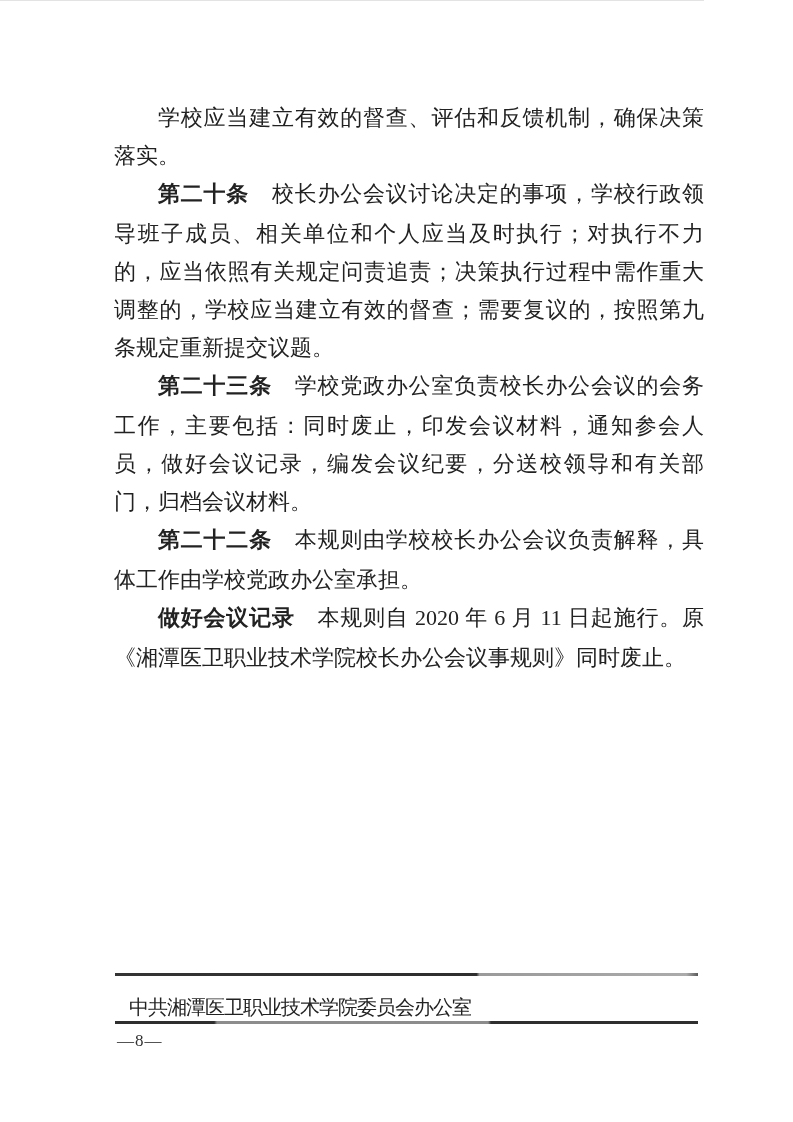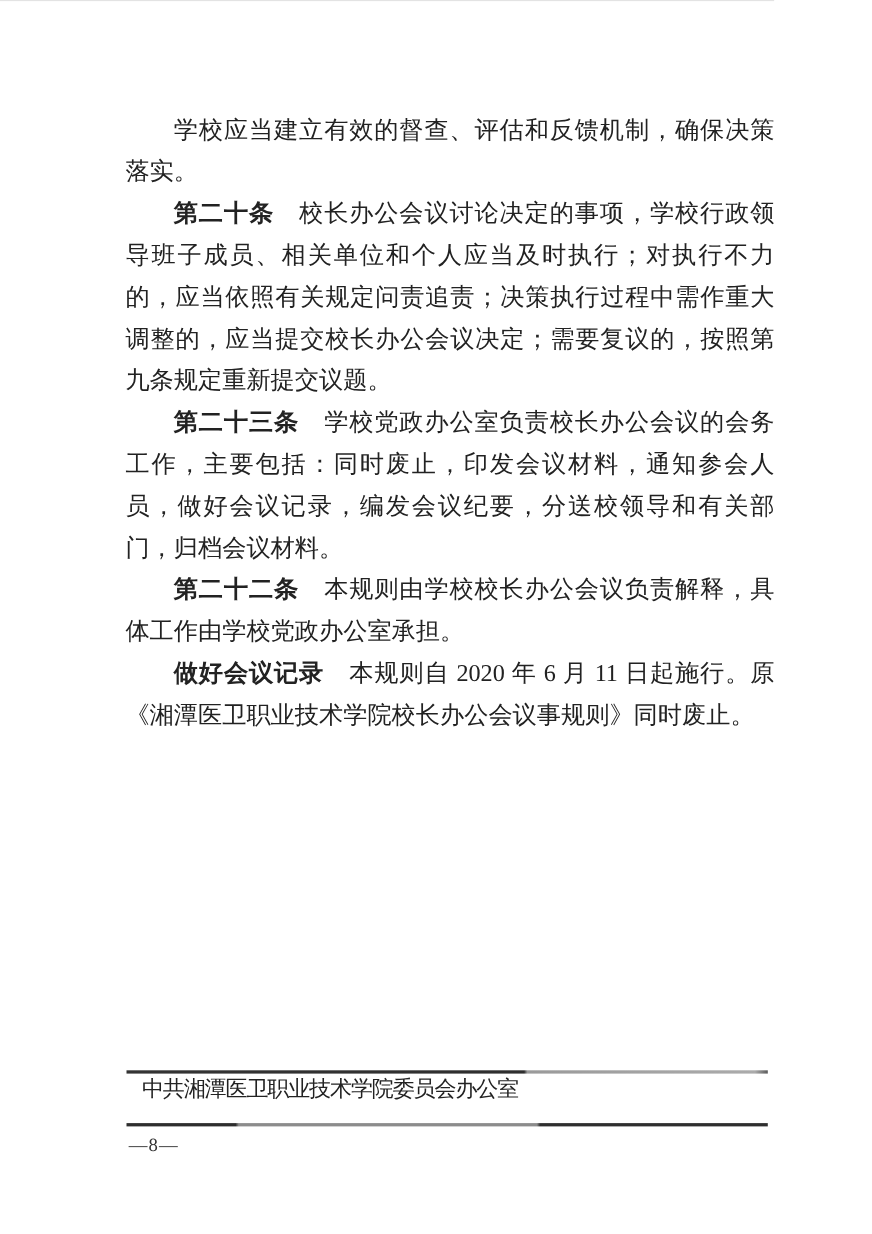--- a/index.html
+++ b/index.html
@@ -35,21 +35,21 @@
     text-justify: inter-ideograph;
   }
   .para {
     margin: 0;
     padding: 0;
     text-indent: 2em;
   }
   .run { font-weight: normal; }
   .run-bold {
     font-weight: bold;
-    font-family: Liberation Sans, sans-serif;
+    font-family: Liberation Mono, monospace;
   }
   
   .footer {
     position: absolute;
     left: 115px;
     top: 973px;
     width: 583px;
   }
   .rule {
     width: 100%;
@@ -61,21 +61,21 @@
       #343434 0%, #2e2e2e 62%, #9a9a9a 62.5%, #ababab 98%, #5a5a5a 100%);
   }
   .rule-bottom {
     background: linear-gradient(to right,
       #2e2e2e 0%, #2e2e2e 17%, #8c8c8c 17.5%, #8c8c8c 64%, #2f2f2f 64.5%, #2f2f2f 100%);
   }
   .footer-row {
     height: 45px;
     display: flex;
     justify-content: space-between;
-    align-items: flex-start;
+    align-items: flex-end;
     font-size: 20px;
     padding-left: 14px;
     padding-right: 8px;
     letter-spacing: -1px;
   }
   .footer-row .print-date {
     letter-spacing: 0;
   }
   .page-number {
     position: absolute;
@@ -88,21 +88,21 @@
 </style>
 </head>
 <body>
 
 <div class="page">
   <div class="scan-edge"></div>
 
   <main class="doc-body">
 
   <p class="para"><span class="run">学校应当建立有效的督查、评估和反馈机制，确保决策落实。</span></p>
-      <p class="para"><span class="run run-bold">第二十条</span><span class="run">　校长办公会议讨论决定的事项，学校行政领导班子成员、相关单位和个人应当及时执行；对执行不力的，应当依照有关规定问责追责；决策执行过程中需作重大调整的，应当提交校长办公会议决定；需要复议的，按照第九条规定重新提交议题。</span></p>
+      <p class="para"><span class="run run-bold">第二十条</span><span class="run">　校长办公会议讨论决定的事项，学校行政领导班子成员、相关单位和个人应当及时执行；对执行不力的，应当依照有关规定问责追责；决策执行过程中需作重大调整的，学校应当建立有效的督查；需要复议的，按照第九条规定重新提交议题。</span></p>
       <p class="para"><span class="run run-bold">第二十三条</span><span class="run">　学校党政办公室负责校长办公会议的会务工作，主要包括：同时废止，印发会议材料，通知参会人员，做好会议记录，编发会议纪要，分送校领导和有关部门，归档会议材料。</span></p>
       <p class="para"><span class="run run-bold">第二十二条</span><span class="run">　本规则由学校校长办公会议负责解释，具体工作由学校党政办公室承担。</span></p>
       <p class="para"><span class="run run-bold">做好会议记录</span><span class="run">　本规则自 2020 年 6 月 11 日起施行。原《湘潭医卫职业技术学院校长办公会议事规则》同时废止。</span></p>
     </main>
 
   <footer class="footer">
     <div class="rule rule-top"></div>
     <div class="footer-row">
       <span class="issuer">中共湘潭医卫职业技术学院委员会办公室</span>
     </div>

